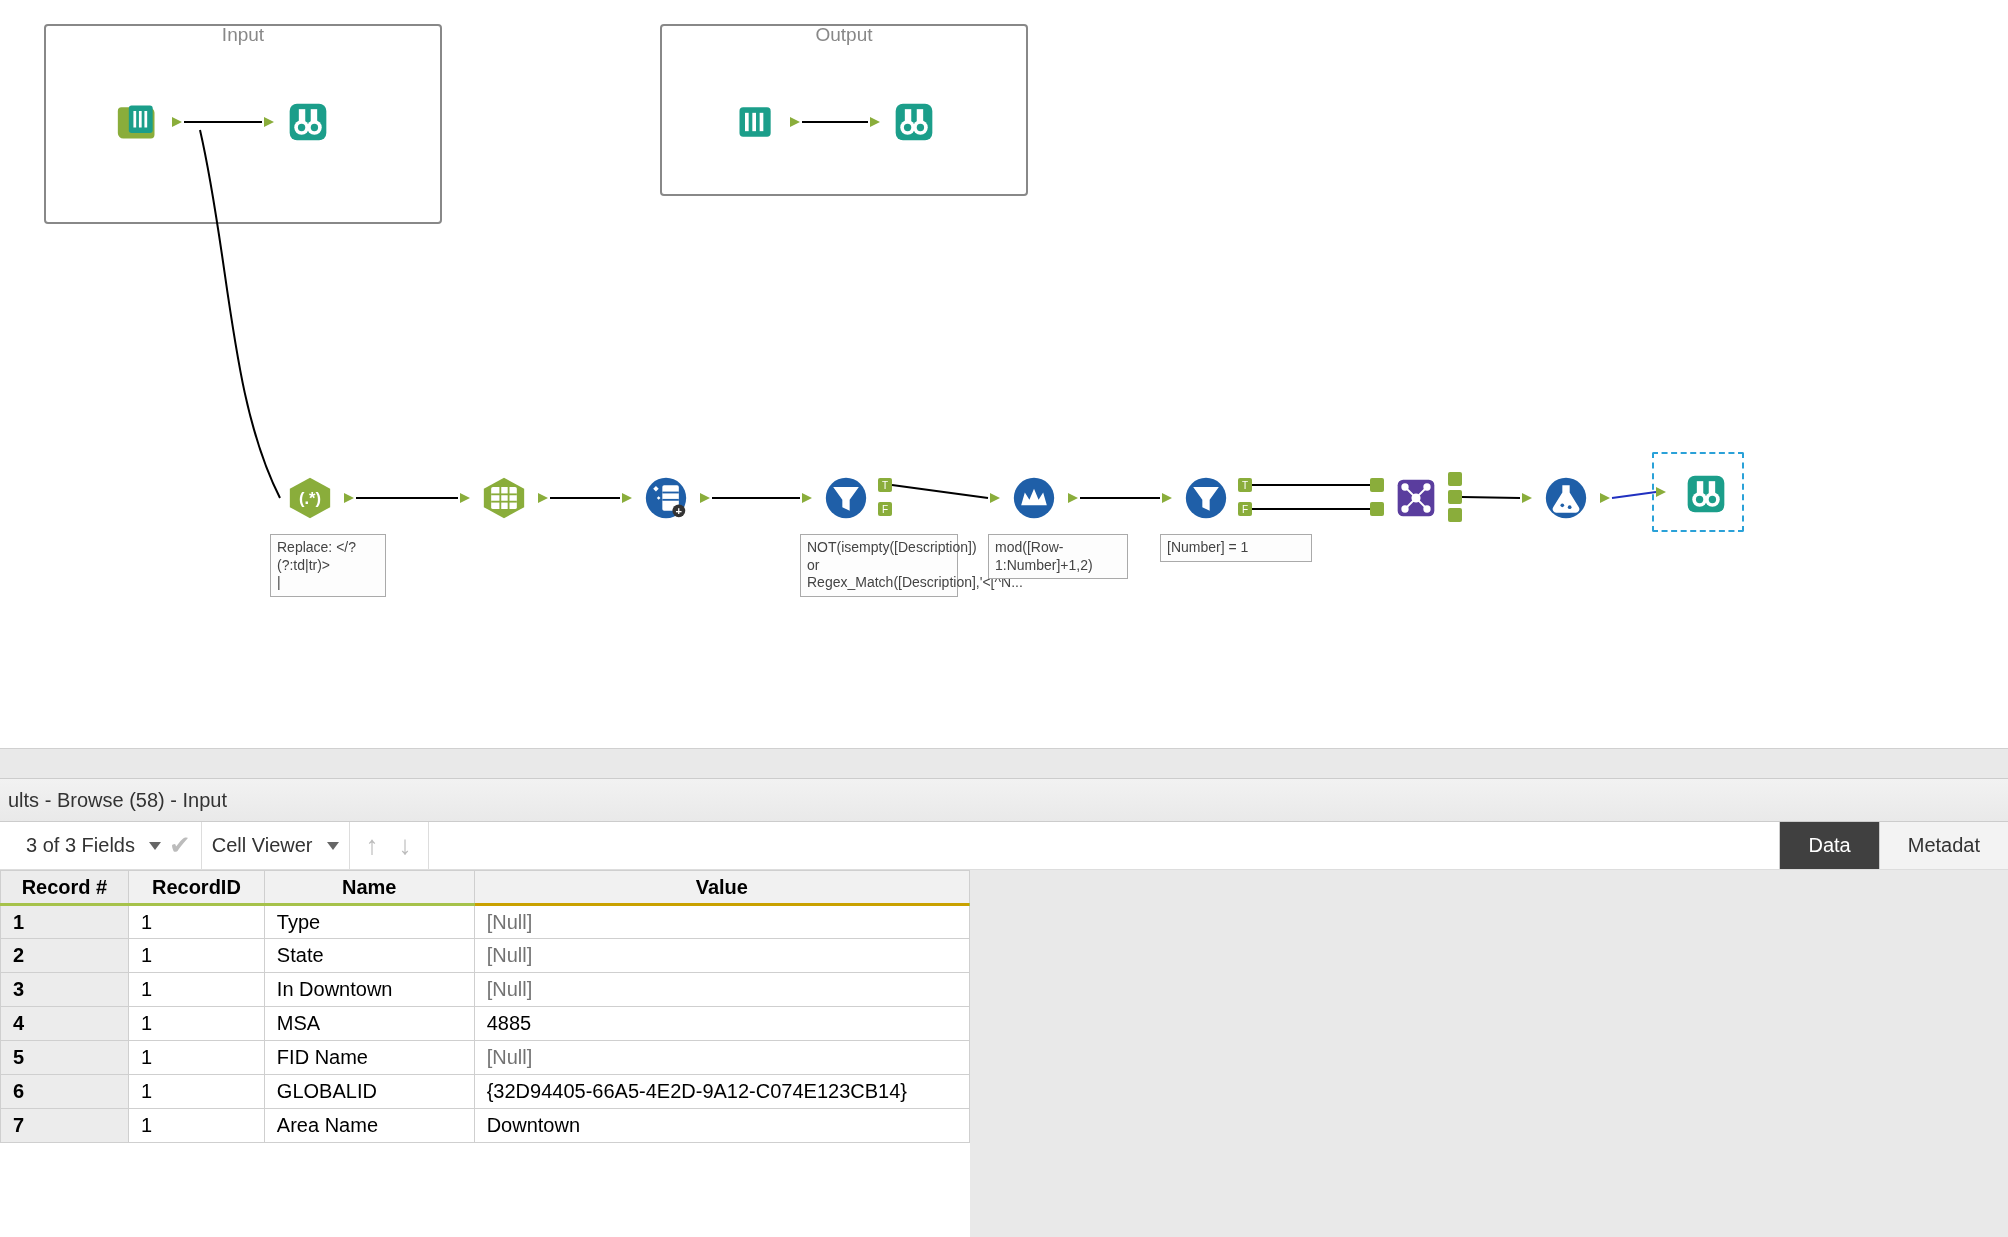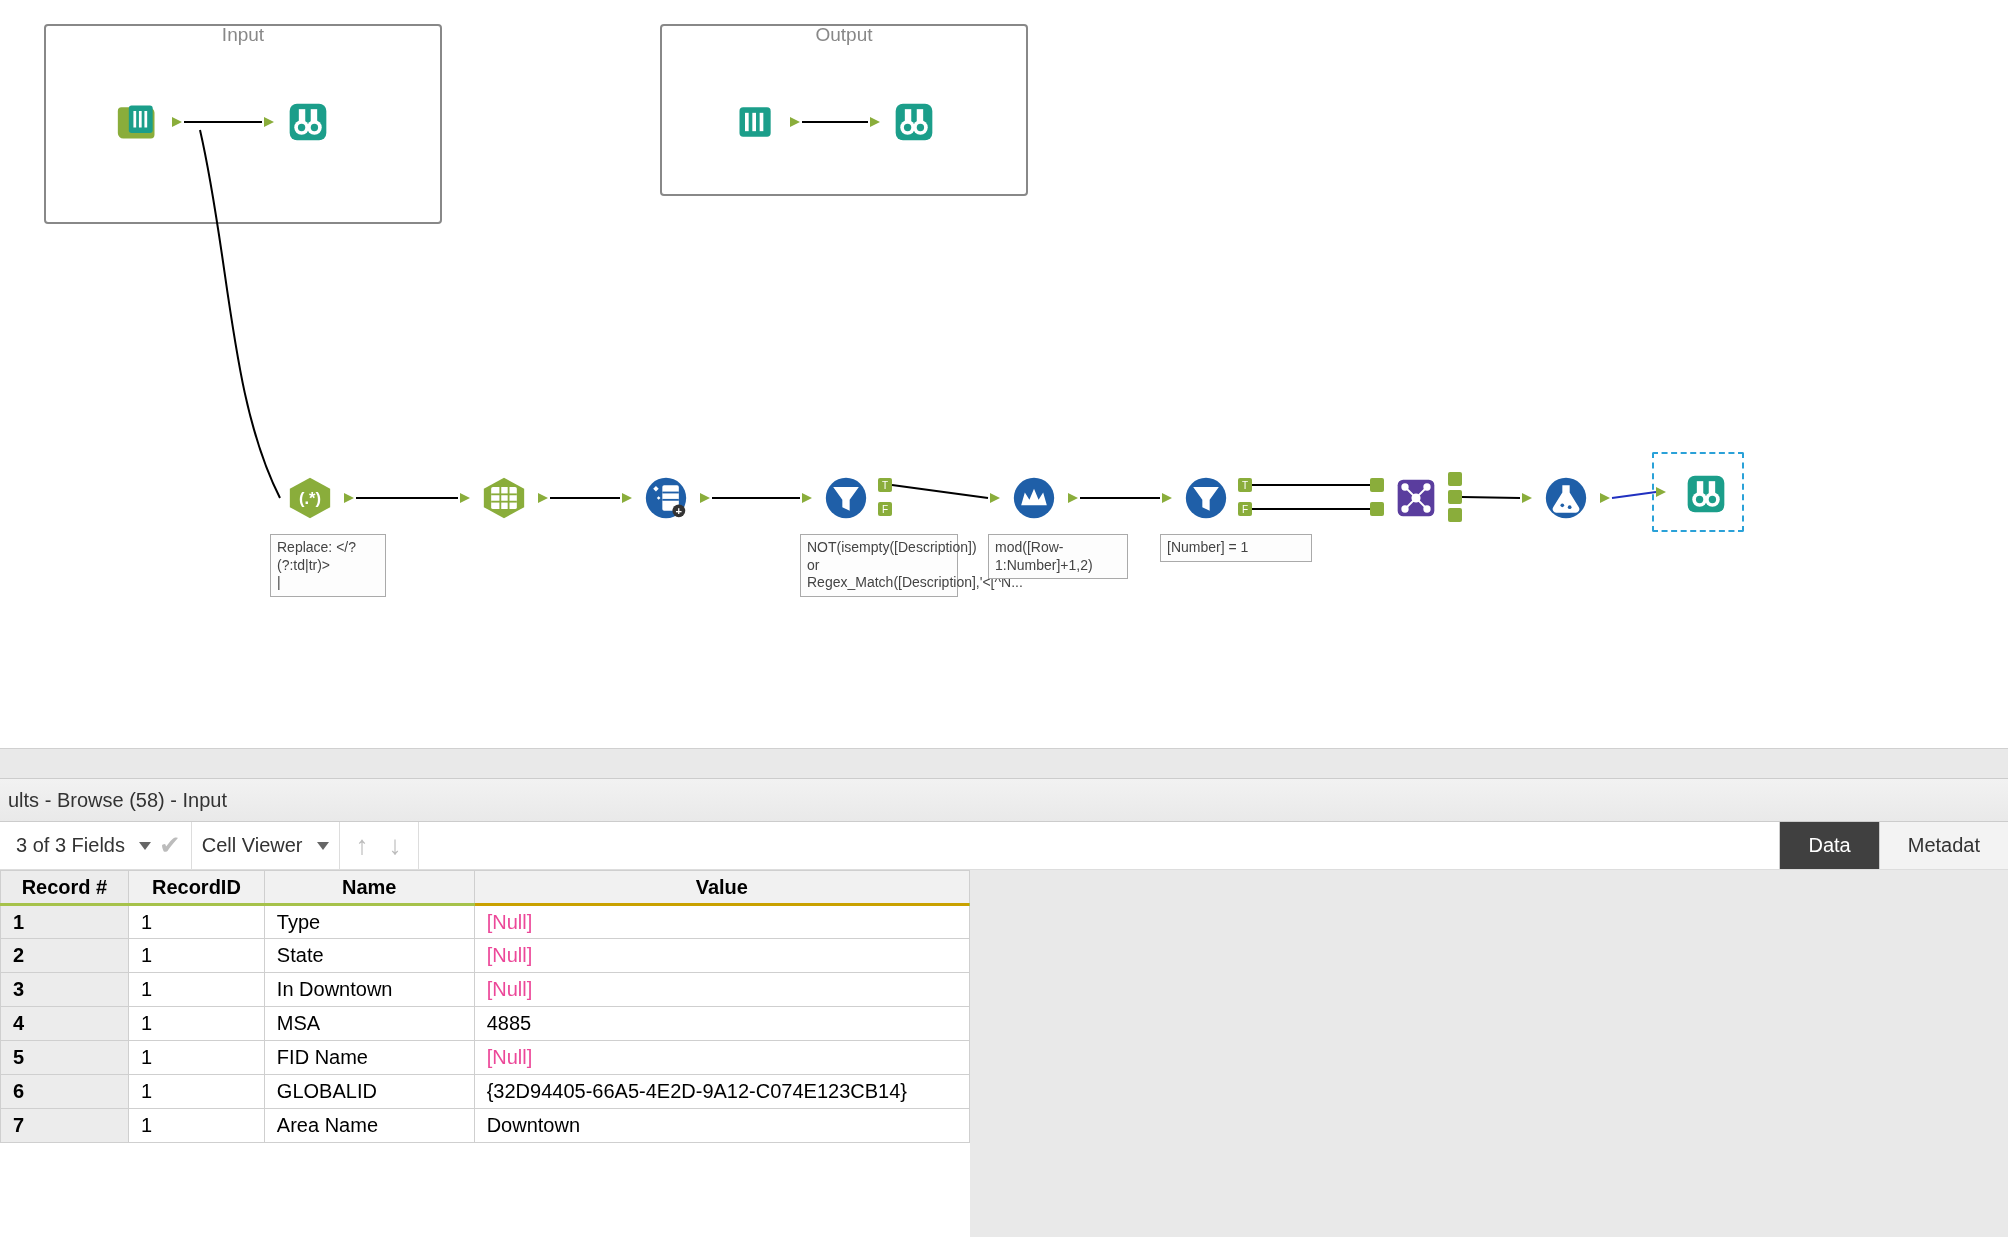--- a/index.html
+++ b/index.html
@@ -11,40 +11,40 @@
   .tool svg { width: 44px; height: 44px; }
   .anchor { position: absolute; width: 14px; height: 14px; }
   .anchor svg { width:14px; height:14px; display:block; }
   .annot { position: absolute; border:1px solid #aaa; background:#fdfdfd; font-size:14px; color:#444; padding:4px 6px; line-height:1.25; }
   .conn { position:absolute; pointer-events:none; }
   .selected { border:2px dashed #2aa1d8; padding:4px; border-radius:2px; }
 
   
   .panel-sep { position:absolute; top:748px; left:0; right:0; height:30px; background:#e9e9e9; border-top:1px solid #d0d0d0;}
   .results-title-bar { position:absolute; top:778px; left:0; right:0; height:44px; background:linear-gradient(#f2f2f2,#e9e9e9); border-top:1px solid #ccc; border-bottom:1px solid #ccc; display:flex; align-items:center; padding-left:8px; font-size:20px; color:#333;}
-  .results-toolbar { position:absolute; top:822px; left:0; right:0; height:48px; background:#fff; border-bottom:1px solid #ddd; display:flex; align-items:center; padding-left:6px; font-size:20px; color:#333;}
+  .results-toolbar { position:absolute; top:822px; left:0; right:0; height:48px; background:#fff; border-bottom:1px solid #ddd; display:flex; align-items:center; padding-left:16px; font-size:20px; color:#333;}
   .toolbar-seg { display:flex; align-items:center; height:100%; padding:0 10px; border-right:1px solid #ddd; gap:8px;}
   .toolbar-seg.last { border-right:none; }
   .chevdown { display:inline-block; width:0;height:0; border-left:6px solid transparent; border-right:6px solid transparent; border-top:8px solid #666; margin-left:6px;}
   .check-ic { color:#bcbcbc; font-size:26px; }
   .arrow-ic { color:#bcbcbc; font-size:26px; padding:0 6px;}
   .tabs-right { position:absolute; right:0; top:0; bottom:0; display:flex;}
   .tab { display:flex; align-items:center; padding:0 28px; font-size:20px; border-left:1px solid #ccc;}
   .tab.active { background:#404040; color:#fff;}
   .tab.inactive { background:#f3f3f3; color:#333;}
 
   .grid { position:absolute; top:870px; left:0; width:970px; }
   .grid table { border-collapse:collapse; width:100%; }
   .grid th, .grid td { border:1px solid #cfcfcf; font-size:20px; text-align:left; padding:3px 12px; height:34px; }
   .grid thead th { background:#f1f1f1; font-weight:600; text-align:center; border-bottom:3px solid #a6c24a; position:relative;}
   .grid thead th.sel::after { content:""; position:absolute; left:0; right:0; bottom:-3px; height:3px; background:#c9a100;}
   .grid .rownum { background:#ececec; font-weight:600; width:128px;}
   .grid tr.even td.rownum { background:#ececec;}
   .grid tr.odd td.rownum  { background:#ececec;}
-  .null { color:#ec4899;}
+  .null { color:#737373;}
   .after-grid { position:absolute; top:870px; left:970px; right:0; bottom:0; background:#e9e9e9;}
   .col-recordid { width:136px; }
   .col-name     { width:210px; }
   .col-value    { width:496px; }
 </style>
 </head>
 <body>
 
 <div class="canvas">
 

